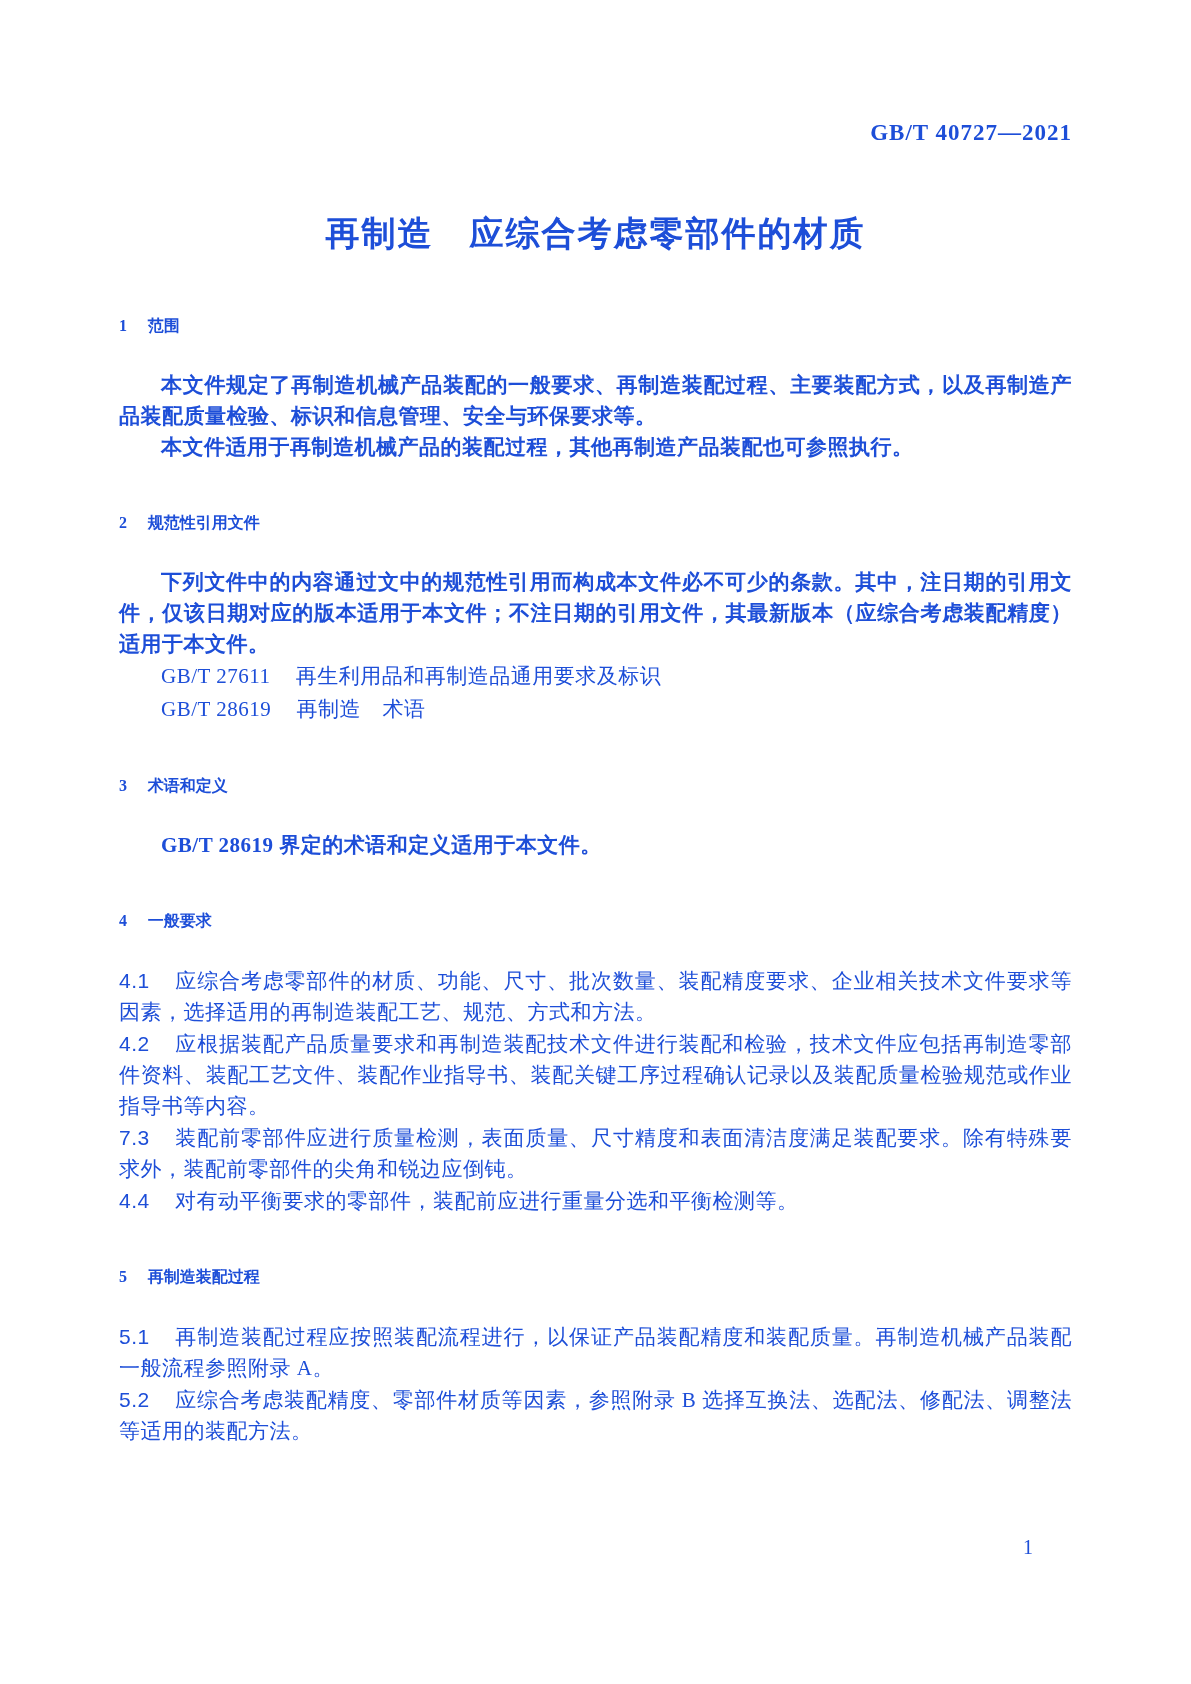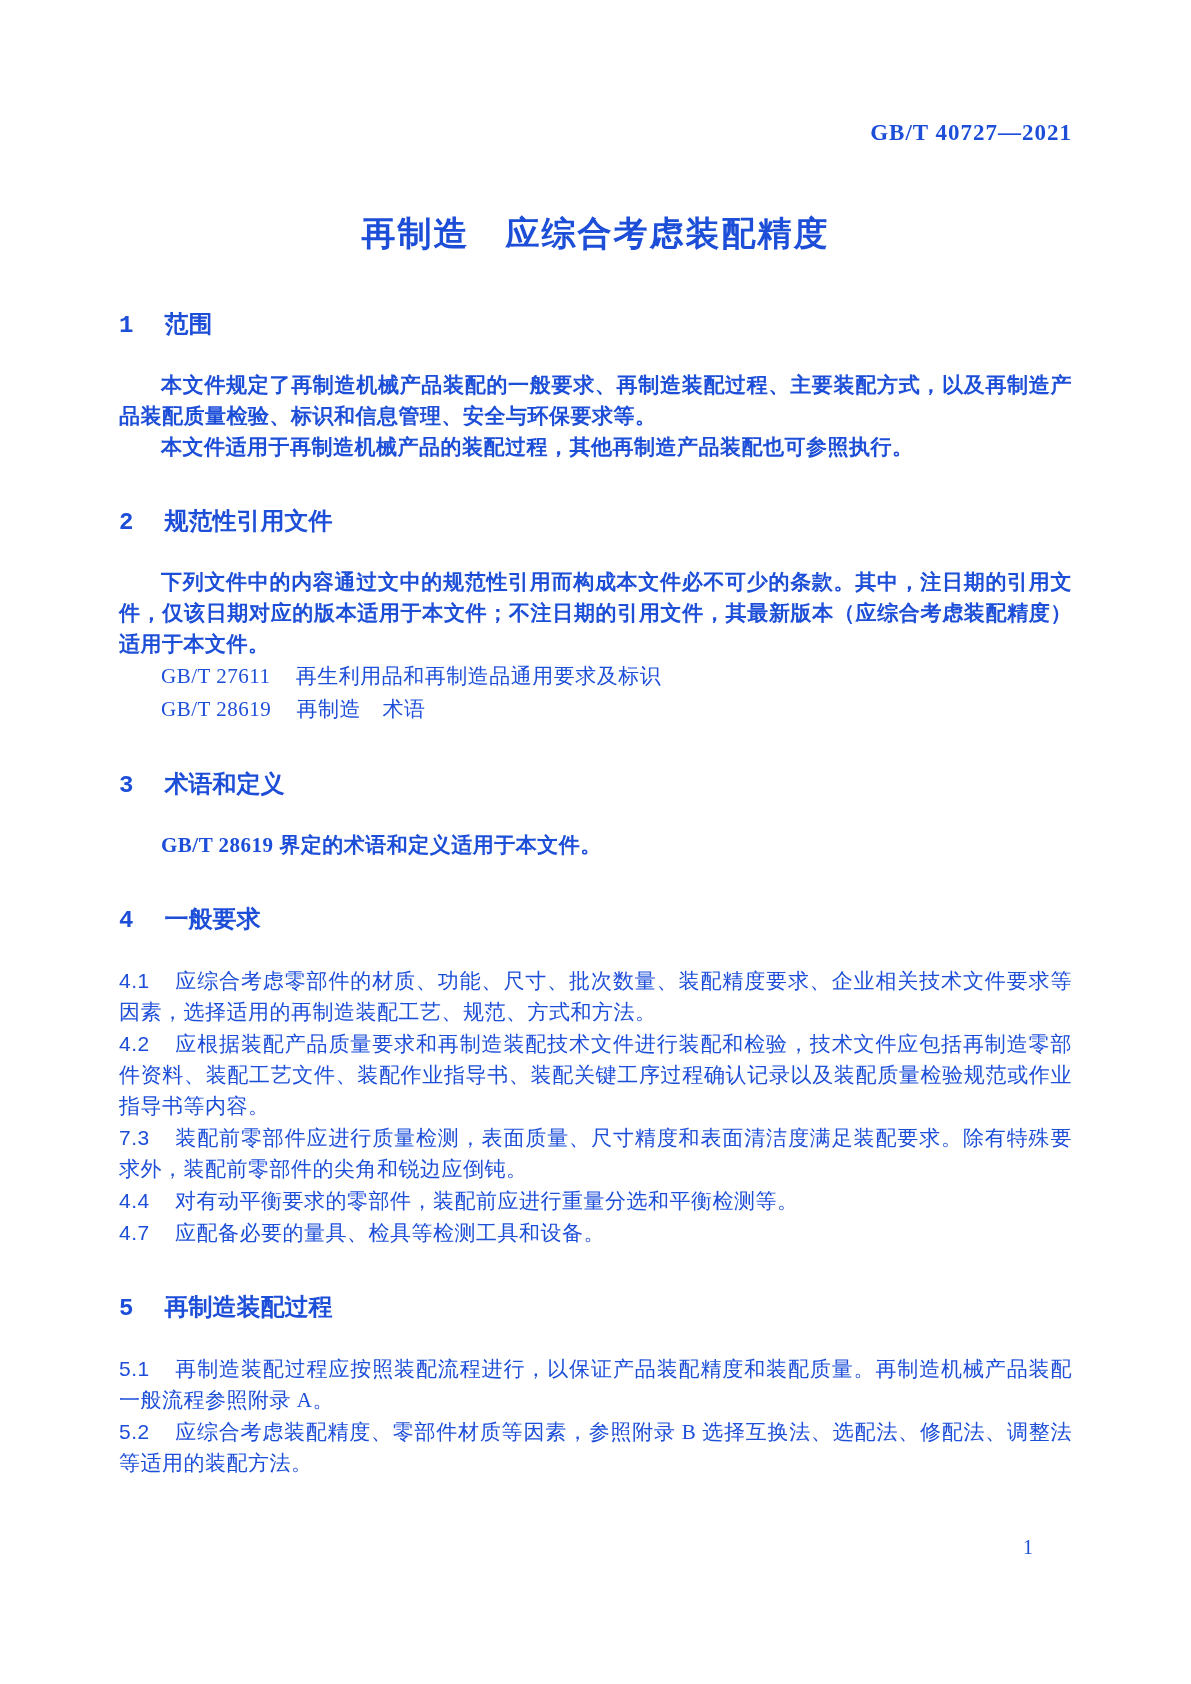--- a/index.html
+++ b/index.html
@@ -32,23 +32,23 @@
     margin: 64px 0 56px 0;
     text-align: center;
     font-family: "Liberation Sans", "DejaVu Sans", sans-serif;
     font-weight: 700;
     font-size: 34px;
     line-height: 46px;
     letter-spacing: 2px;
   }
   .sec-heading {
     margin: 46px 0 30px 0;
-    font-family: Liberation Mono, monospace;
+    font-family: Liberation Serif, serif;
     font-weight: 700;
-    font-size: 24px;
+    font-size: 16px;
     line-height: 28px;
   }
   .sec-num {
     display: inline-block;
     margin-right: 1.3em;
   }
   .para {
     margin: 0;
     font-size: 21px;
     line-height: 31px;
@@ -93,21 +93,21 @@
 </style>
 </head>
 <body>
 
 <div class="page">
 
   <div class="std-header">
     <span>GB/T 40727—2021</span>
   </div>
 
-  <h1 class="doc-title">再制造　应综合考虑装配精度</h1>
+  <h1 class="doc-title">再制造　应综合考虑零部件的材质</h1>
 
   <main>
 
     <section>
       <h2 class="sec-heading">
         <span class="sec-num">1</span><span>范围</span>
       </h2>
       <p class="para indent">本文件规定了再制造机械产品装配的一般要求、再制造装配过程、主要装配方式，以及再制造产品装配质量检验、标识和信息管理、安全与环保要求等。</p>
       <p class="para indent">本文件适用于再制造机械产品的装配过程，其他再制造产品装配也可参照执行。</p>
     </section>
@@ -141,23 +141,20 @@
       </p>
       <p class="clause">
         <span class="clause-num">4.2</span><span>应根据装配产品质量要求和再制造装配技术文件进行装配和检验，技术文件应包括再制造零部件资料、装配工艺文件、装配作业指导书、装配关键工序过程确认记录以及装配质量检验规范或作业指导书等内容。</span>
       </p>
       <p class="clause">
         <span class="clause-num">7.3</span><span>装配前零部件应进行质量检测，表面质量、尺寸精度和表面清洁度满足装配要求。除有特殊要求外，装配前零部件的尖角和锐边应倒钝。</span>
       </p>
       <p class="clause">
         <span class="clause-num">4.4</span><span>对有动平衡要求的零部件，装配前应进行重量分选和平衡检测等。</span>
       </p>
-      <p class="clause">
-        <span class="clause-num">4.7</span><span>应配备必要的量具、检具等检测工具和设备。</span>
-      </p>
     </section>
 
     <section>
       <h2 class="sec-heading">
         <span class="sec-num">5</span><span>再制造装配过程</span>
       </h2>
       <p class="clause">
         <span class="clause-num">5.1</span><span>再制造装配过程应按照装配流程进行，以保证产品装配精度和装配质量。再制造机械产品装配一般流程参照附录 A。</span>
       </p>
       <p class="clause">

